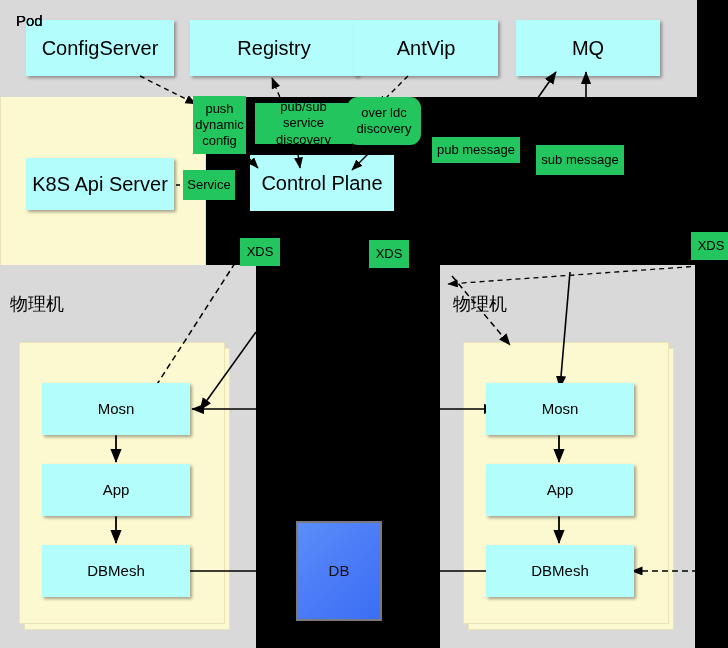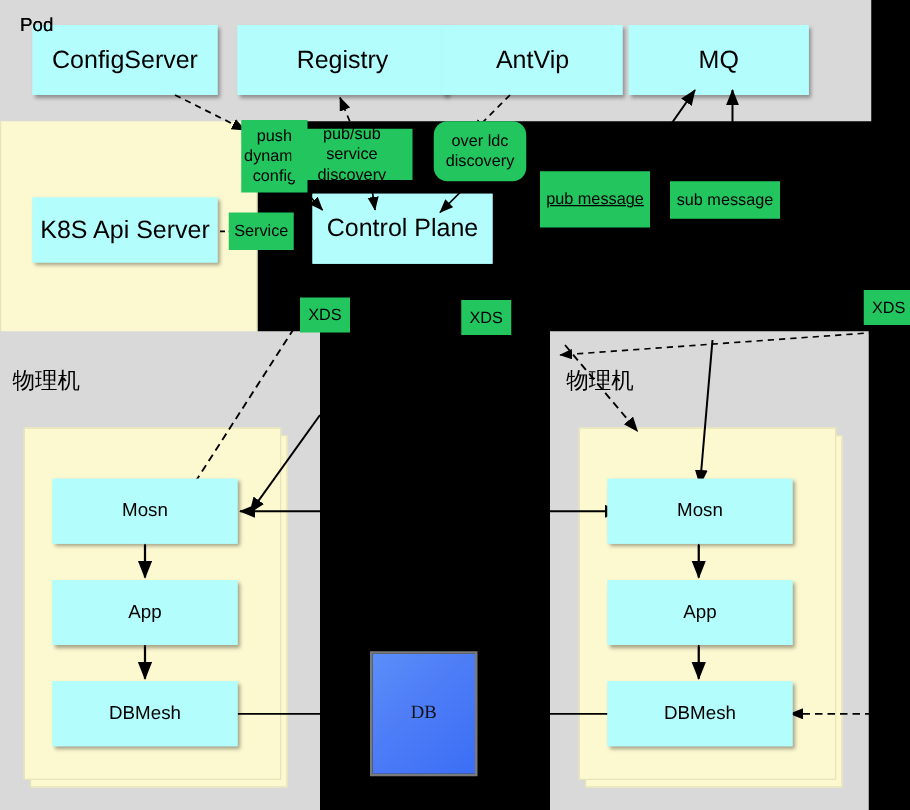--- a/index.html
+++ b/index.html
@@ -166,44 +166,44 @@
 
   <div class="node cyan cyan-top" style="left:26px; top:20px; width:148px; height:56px;">
     <span>ConfigServer</span>
   </div>
   <div class="node cyan cyan-top" style="left:190px; top:20px; width:168px; height:56px;">
     <span>Registry</span>
   </div>
   <div class="node cyan cyan-top" style="left:354px; top:20px; width:144px; height:56px;">
     <span>AntVip</span>
   </div>
-  <div class="node cyan cyan-top" style="left:503px; top:20px; width:144px; height:56px;">
+  <div class="node cyan cyan-top" style="left:516px; top:20px; width:144px; height:56px;">
     <span>MQ</span>
   </div>
 
   <div class="node cyan cyan-top" style="left:26px; top:158px; width:148px; height:52px;">
     <span>K8S Api Server</span>
   </div>
   <div class="node cyan cyan-top" style="left:250px; top:155px; width:144px; height:56px;">
     <span>Control Plane</span>
   </div>
 
   <div class="wlabel" style="left:193px; top:96px; width:53px; height:58px; white-space:pre-line;">push
 dynamic
 config</div>
 
-  <div class="wlabel" style="left:233px; top:103px; width:97px; height:41px; white-space:pre-line;">pub/sub service
+  <div class="wlabel" style="left:255px; top:103px; width:97px; height:41px; white-space:pre-line;">pub/sub service
 discovery</div>
 
   <div class="wlabel" style="left:347px; top:97px; width:74px; height:48px; white-space:pre-line;border-radius:11px;">over ldc
 discovery</div>
 
   <div class="wlabel" style="left:183px; top:170px; width:52px; height:30px;">Service</div>
 
-  <div class="wlabel" style="left:432px; top:137px; width:88px; height:45px;text-decoration:underline;">pub message</div>
+  <div class="wlabel" style="left:432px; top:137px; width:88px; height:26px;">pub message</div>
 
   <div class="wlabel" style="left:536px; top:145px; width:88px; height:30px;">sub message</div>
 
   <div class="wlabel" style="left:240px; top:238px; width:40px; height:28px;">XDS</div>
 
   <div class="wlabel" style="left:369px; top:240px; width:40px; height:28px;">XDS</div>
 
   <div class="wlabel" style="left:691px; top:232px; width:40px; height:28px;">XDS</div>
 
   <div class="host-label" style="left:10px; top:292px;">物理机</div>
@@ -235,17 +235,17 @@
   <div class="node cyan" style="left:486px; top:383px; width:148px; height:52px; z-index:5;">
     <span>Mosn</span>
   </div>
   <div class="node cyan" style="left:486px; top:464px; width:148px; height:52px; z-index:5;">
     <span>App</span>
   </div>
   <div class="node cyan" style="left:486px; top:545px; width:148px; height:52px; z-index:5;">
     <span>DBMesh</span>
   </div>
 
-  <div class="node db" style="left:296px; top:521px; width:86px; height:100px; z-index:5;font-family:Liberation Serif, serif;">
+  <div class="node db" style="left:296px; top:521px; width:86px; height:100px; z-index:5;">
     <span>DB</span>
   </div>
 
 </div>
 
 </body></html>

